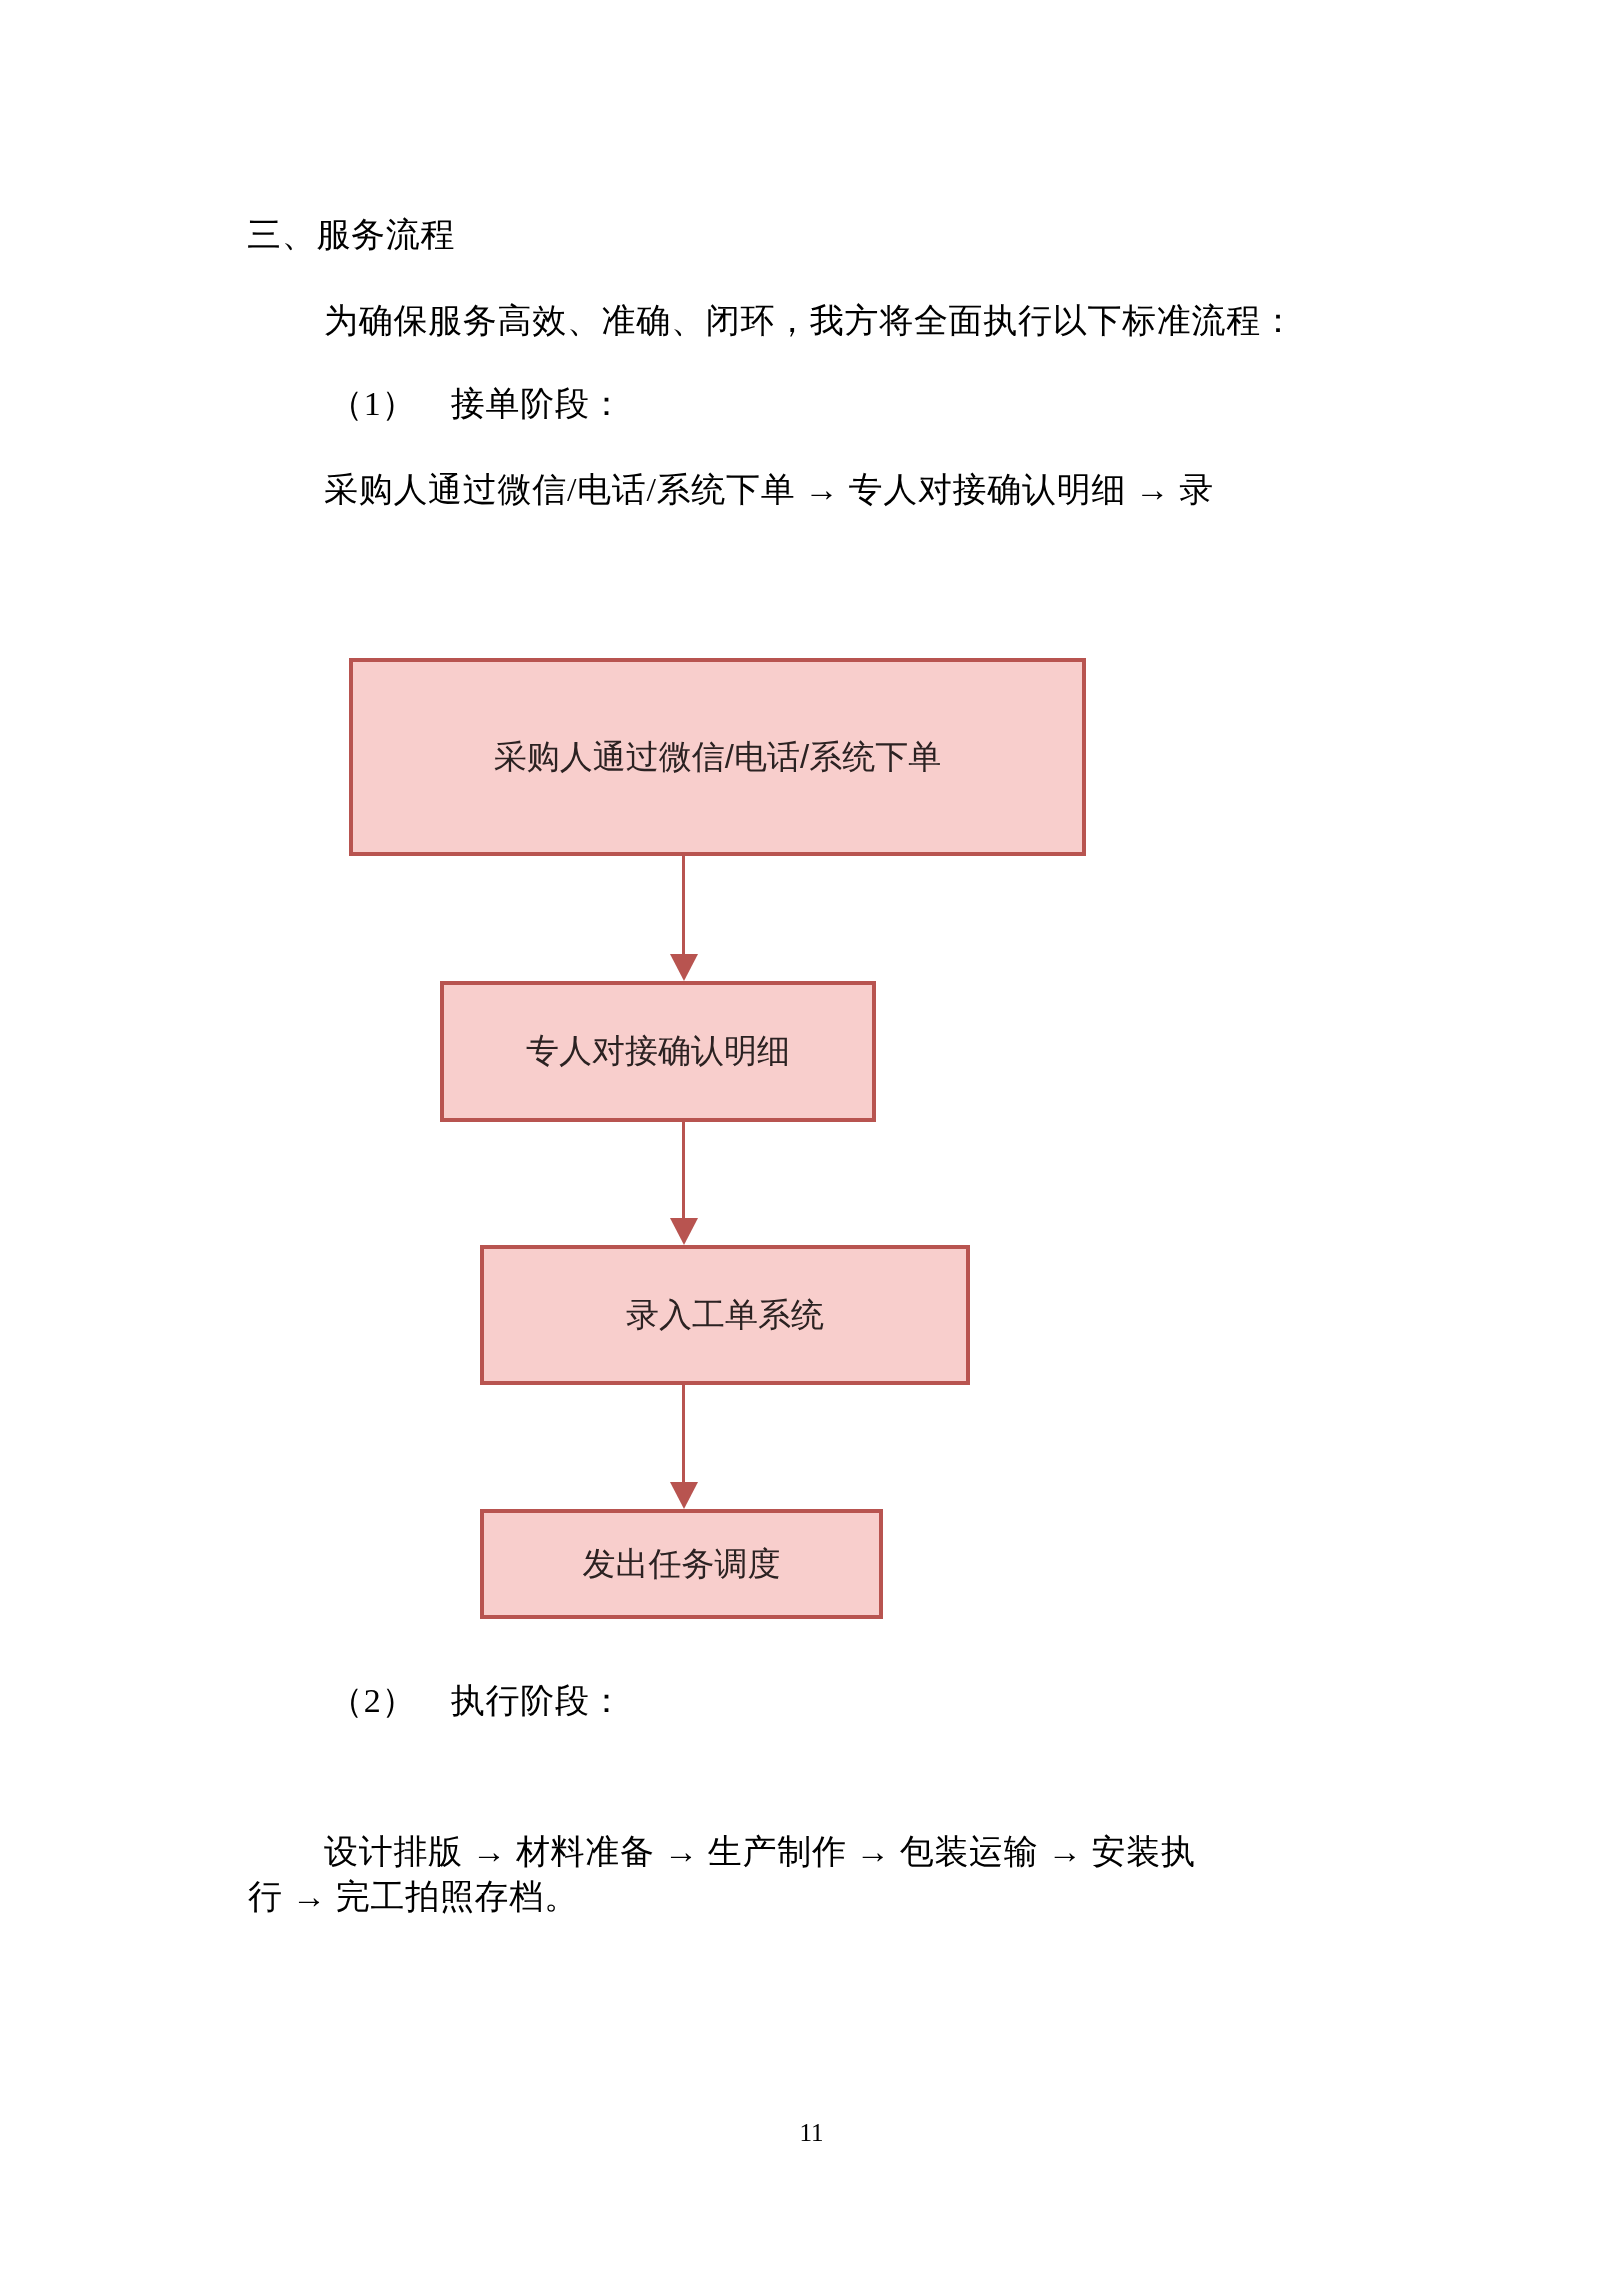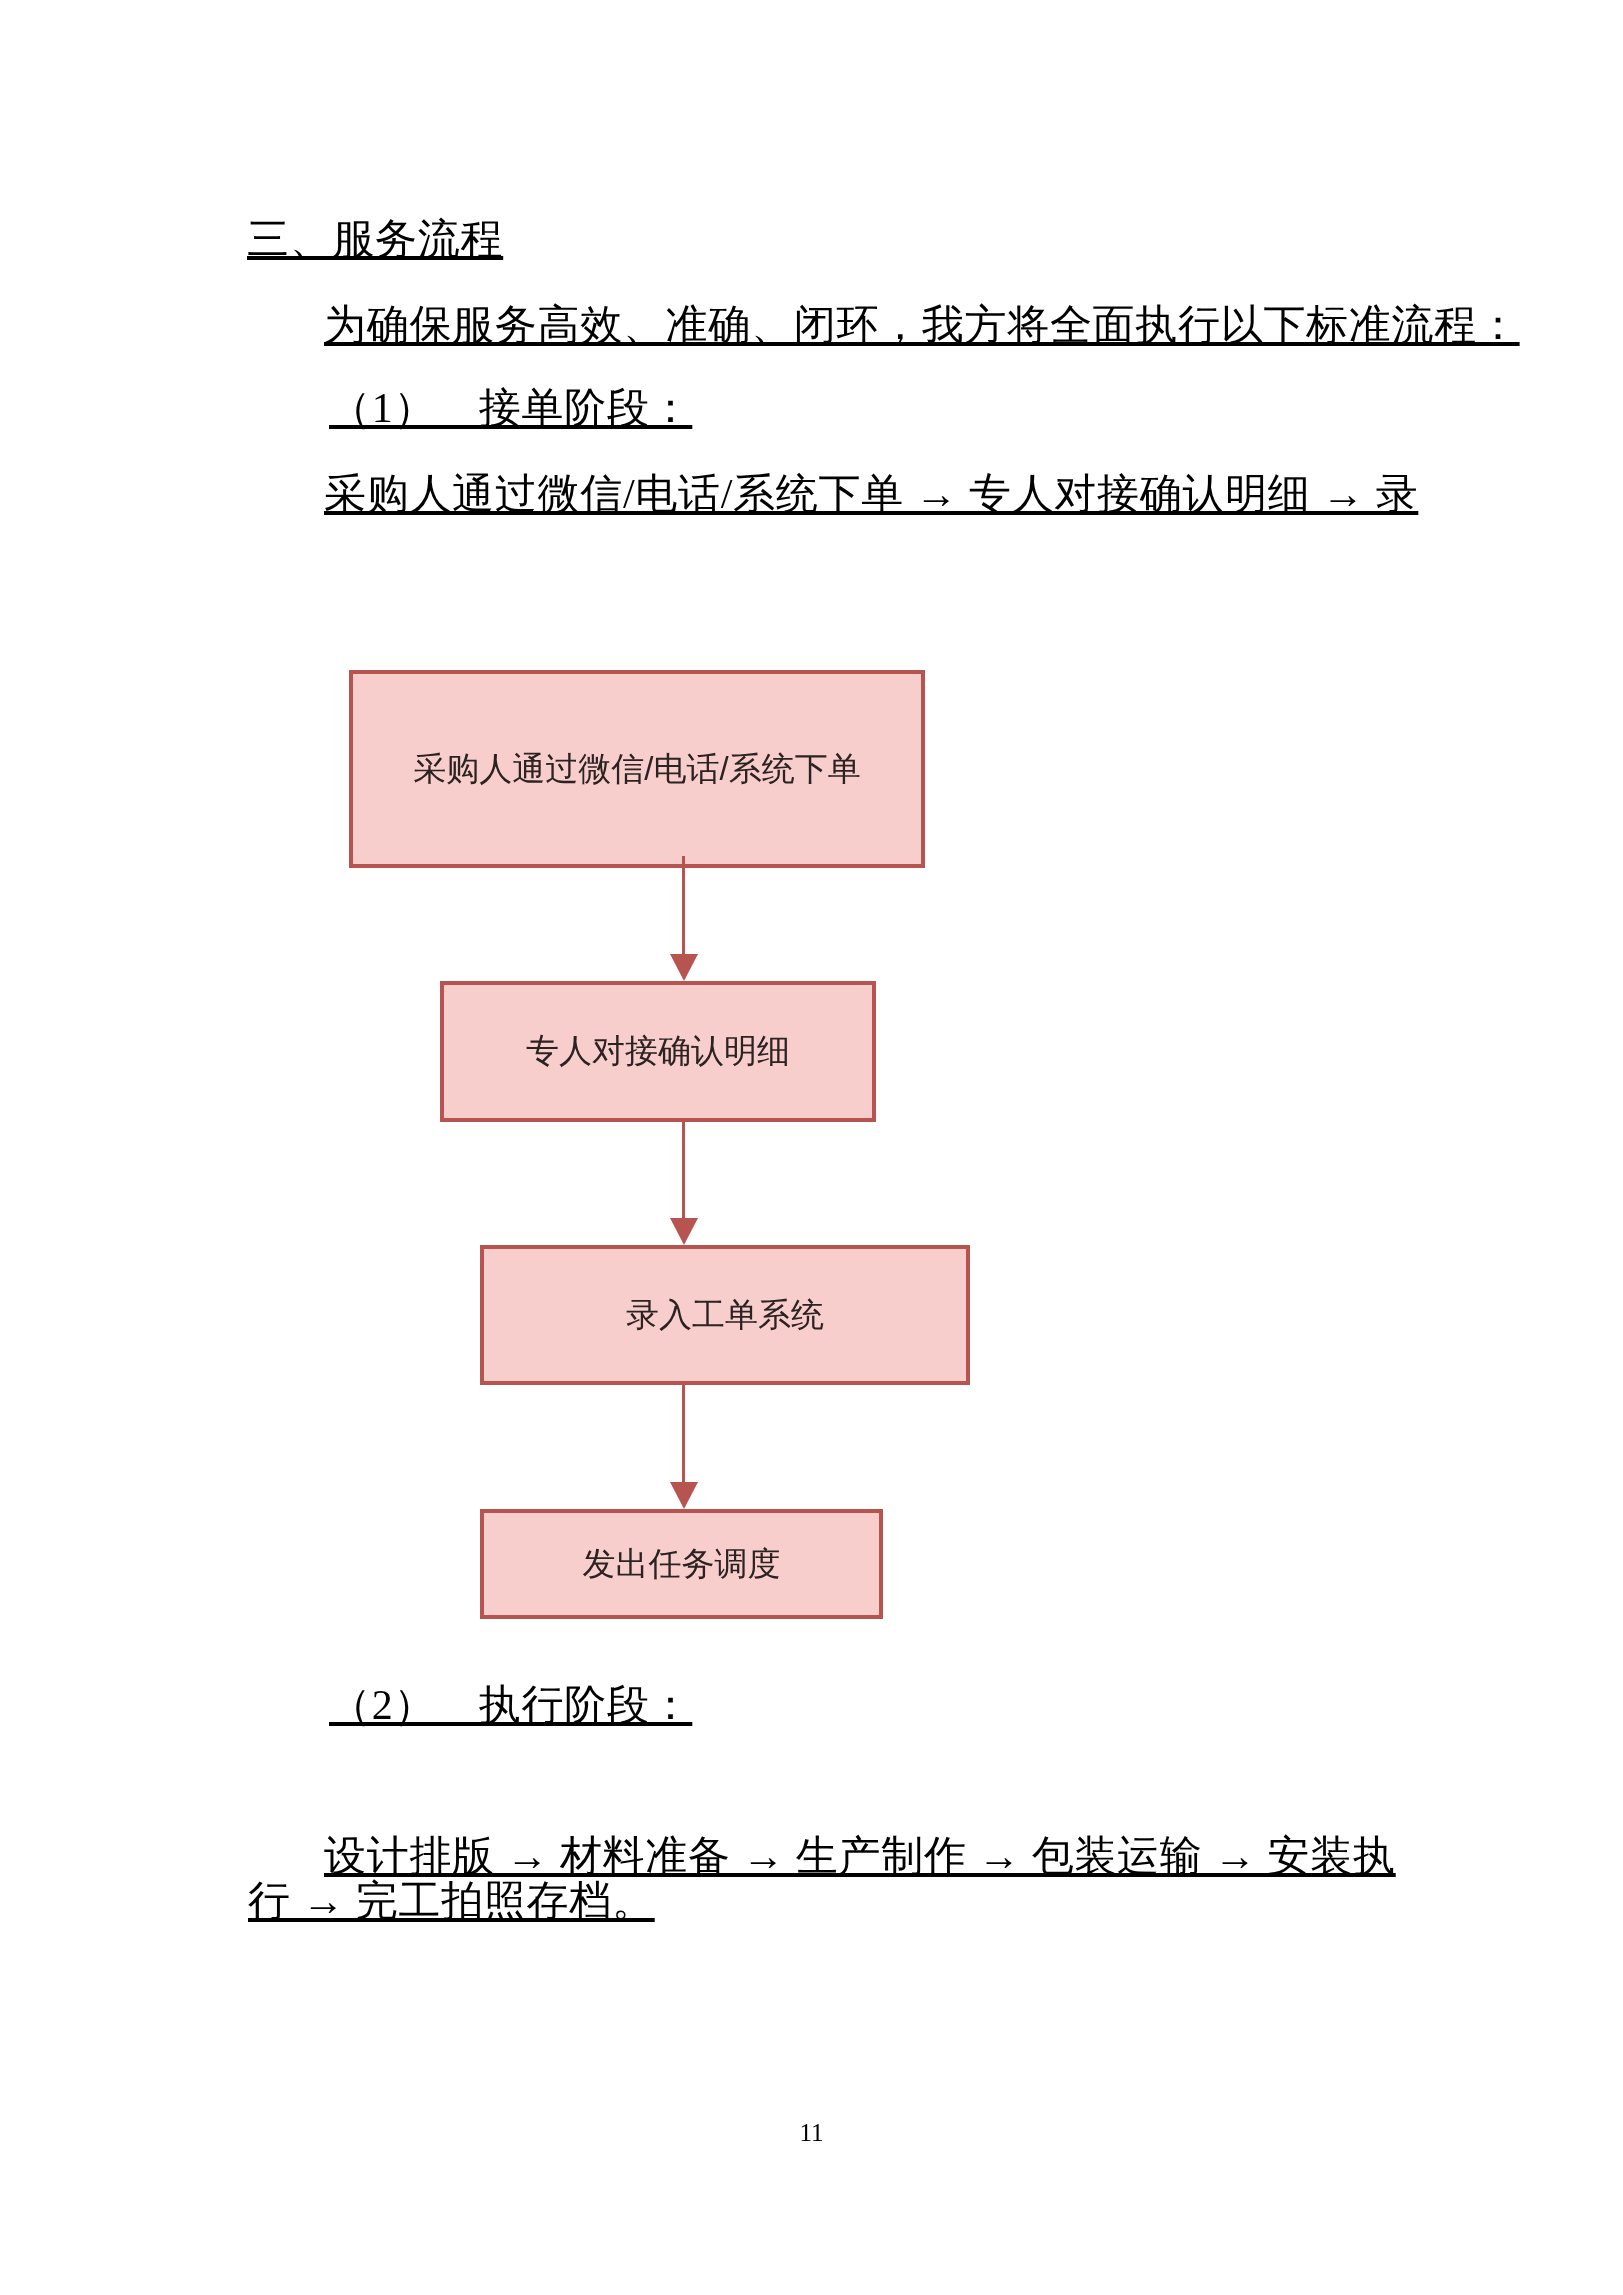--- a/index.html
+++ b/index.html
@@ -10,25 +10,24 @@
     height: 2295px;
     background: #ffffff;
     font-family: "Liberation Serif", serif;
     color: #000000;
     overflow: hidden;
   }
 
   
   .line {
     position: absolute;
-    font-size: 42px;
+    font-size: 34px;
     line-height: 1;
     white-space: nowrap;
     letter-spacing: 0.7px;
-    text-decoration: underline;
   }
   .heading   { left: 247px;  top: 218px; }
   .intro     { left: 324px;  top: 304px; }
   .s1label   { left: 329px;  top: 387px; }
   .s1a       { left: 324px;  top: 473px; }
   .s1b       { left: 248px;  top: 558px; }
   .s2label   { left: 329px;  top: 1684px; }
   .s2a       { left: 324px;  top: 1796px; margin-top: 39px; }
   .s2b       { left: 248px;  top: 1880px; }
 
@@ -41,21 +40,21 @@
     background: #F8CECC;          
     border: 4.6px solid #B85450;    
     display: flex;
     align-items: center;
     justify-content: center;
     font-family: "Liberation Sans", sans-serif;
     font-size: 33px;
     color: #2B2222;
     text-align: center;
   }
-  .node1 { left: 349px; top: 658px; width: 576px; height: 198px; margin-top: 12px; }
+  .node1 { left: 349px; top: 658px; width: 737px; height: 198px; }
   .node2 { left: 440px; top: 981px; width: 436px;  height: 141px; }
   .node3 { left: 480px; top: 1245px; width: 490px;  height: 140px; }
   .node4 { left: 480px; top: 1509px; width: 403px;  height: 110px; }
 
   .arrow {
     position: absolute;
     width: 29px;
     display: flex;
     flex-direction: column;
     align-items: center;

